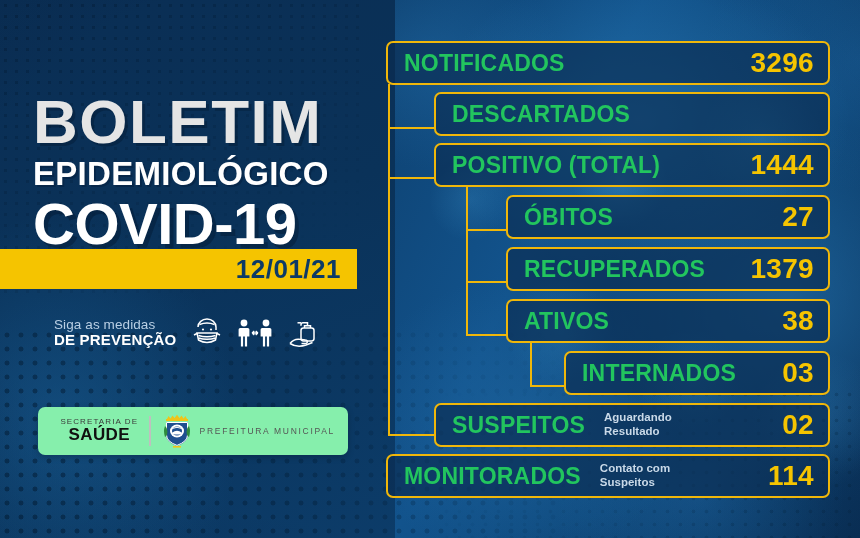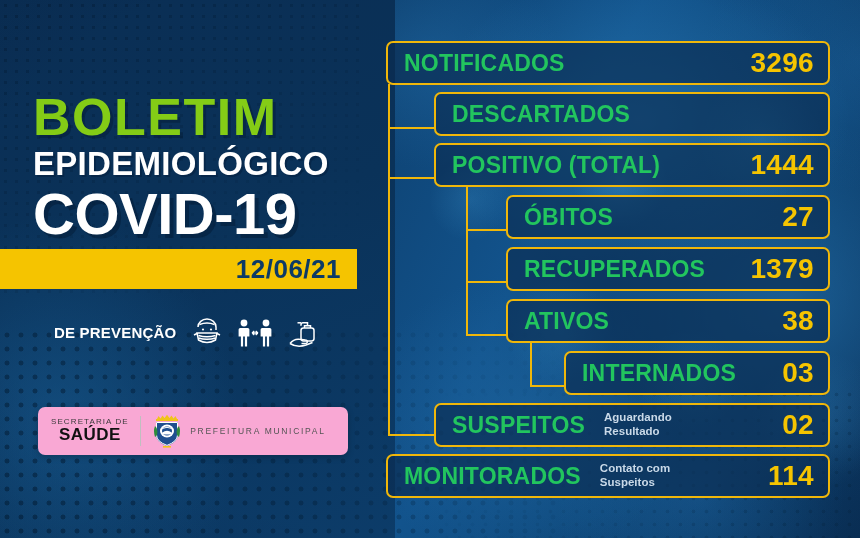--- a/index.html
+++ b/index.html
@@ -73,21 +73,21 @@
     position:absolute; inset:0;
     background:radial-gradient(ellipse 120% 120% at 50% 45%, rgba(0,0,0,0) 45%, rgba(3,22,45,.45) 100%);
   }
 
   
   .left-col { position:absolute; left:0; top:0; width:395px; height:538px; }
 
   .title-block { position:absolute; left:33px; top:92px; width:340px; }
 
   .t-boletim {
-    font-size:52px; font-weight:bold; color:#84cc16;
+    font-size:62px; font-weight:bold; color:#e5e5e5;
     letter-spacing:1.5px; line-height:.98;
     text-shadow:3px 3px 0 rgba(3,24,48,.40);
     white-space:nowrap;
   }
   .t-epidem {
     font-size:33px; font-weight:bold; color:#ffffff;
     letter-spacing:.3px; line-height:1.12; margin-top:3px;
     text-shadow:2px 2px 0 rgba(3,24,48,.35);
     white-space:nowrap;
   }
@@ -117,25 +117,26 @@
   .prev-text { line-height:1.12; }
   .prev-l1 { font-size:13.5px; color:#b9cfe4; font-weight:normal; letter-spacing:.1px; }
   .prev-l2 { font-size:15px; color:#ffffff; font-weight:bold; letter-spacing:.2px; }
   .prev-icons { display:flex; align-items:center; gap:11px; }
   .prev-icons svg { display:block; }
 
   
   .logo-bar {
     position:absolute; left:38px; top:407px;
     width:310px; height:48px;
-    background:#f9a8d4;
+    background:#86efac;
     border-radius:7px;
     display:flex; align-items:center;
     padding:12px 13px;
     box-shadow:0 2px 6px rgba(0,0,0,.22);
+    justify-content:flex-end;
   }
   .logo-saude { line-height:1.02; text-align:center; }
   .ls-1 { font-size:8px; color:#3a3a3a; letter-spacing:1.1px; font-weight:normal; }
   .ls-2 { font-size:17px; color:#111111; letter-spacing:.4px; font-weight:bold; }
   .logo-div { width:1.5px; height:30px; background:#bfbfbf; margin:0 11px; }
   .logo-crest { width:30px; height:36px; flex:0 0 30px; }
   .logo-crest svg { display:block; }
   .logo-city { margin-left:8px; line-height:1.02; }
   .lc-1 { font-size:21px; color:#111111; font-weight:bold; letter-spacing:-.3px; }
   .lc-2 { font-size:8.5px; color:#555555; letter-spacing:1.7px; font-weight:normal; margin-top:1px; }
@@ -188,25 +189,26 @@
 
   <div class="left-col">
 
     <div class="title-block">
       <div class="t-boletim">BOLETIM</div>
       <div class="t-epidem">EPIDEMIOLÓGICO</div>
       <div class="t-covid">COVID-19</div>
     </div>
 
     <div class="date-band">
-      <div class="date-text">12/06/21</div>
+      <div class="date-text">12/01/21</div>
     </div>
 
     <div class="prevention">
       <div class="prev-text">
+        <div class="prev-l1">Siga as medidas</div>
         <div class="prev-l2">DE PREVENÇÃO</div>
       </div>
       <div class="prev-icons">
 
         <span>
           <svg width="34" height="34" viewBox="0 0 34 34" fill="none" stroke="#ffffff" stroke-width="1.5">
             <path d="M8 11 A9 8 0 0 1 26 11 L26 14"></path>
             <path d="M9.5 8.5 q7.5 -3 15 0"></path>
             <circle cx="13" cy="13.5" r="1.1" fill="#ffffff" stroke="none"></circle>
             <circle cx="21" cy="13.5" r="1.1" fill="#ffffff" stroke="none"></circle>

